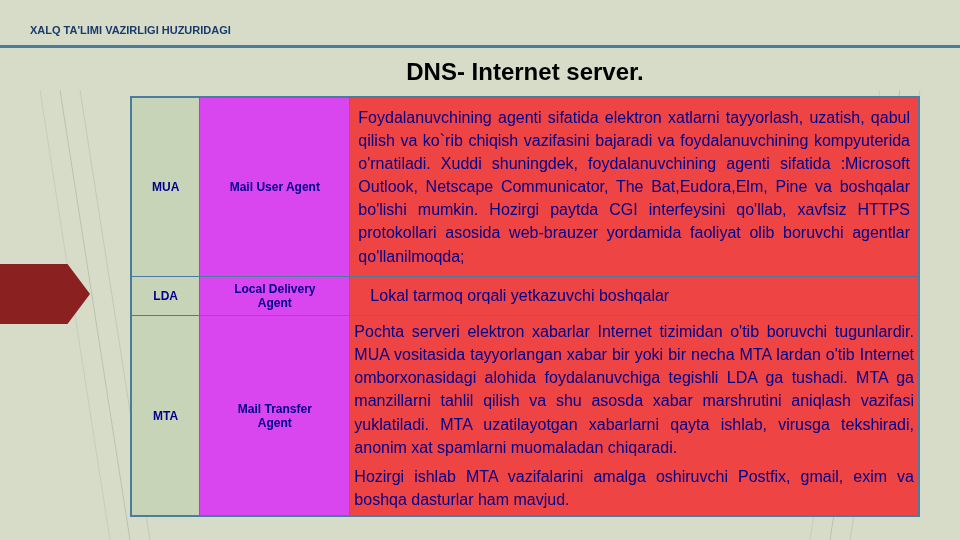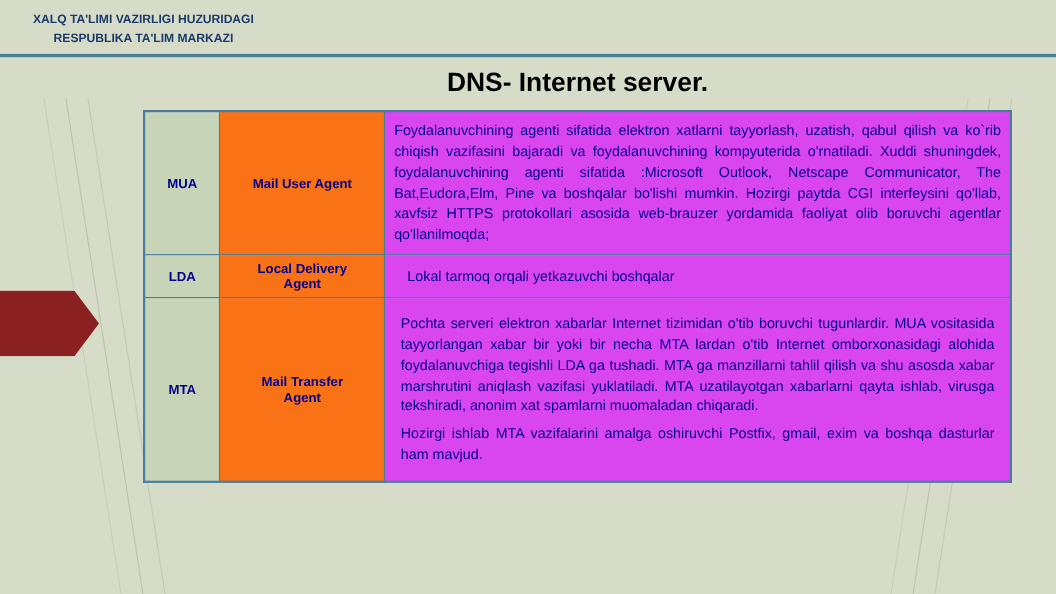--- a/index.html
+++ b/index.html
@@ -14,20 +14,21 @@
 
     
     .header {
       position: relative;
       z-index: 1;
       display: flex;
       justify-content: space-between;
       align-items: center;
       padding: 10px 30px 6px 30px;
       border-bottom: 3px solid #4a7c9e;
+      margin-top: 12px;
     }
 
     .header-left {
       text-align: center;
       color: #1a3a6b;
       font-weight: bold;
       font-size: 11px;
       line-height: 1.5;
     }
 
@@ -75,28 +76,28 @@
       font-weight: bold;
       font-size: 12px;
       background-color: #c8d4b8;
     }
 
     .col-name {
       width: 150px;
       text-align: center;
       font-weight: bold;
       font-size: 12px;
-      background-color: #f97316;
+      background-color: #d946ef;
     }
 
     .col-desc {
-      font-size: 13px;
+      font-size: 16px;
       text-align: justify;
       line-height: 1.45;
-      background-color: #d946ef;
+      background-color: #ef4444;
     }
 
     .row-mua .col-desc {
       vertical-align: top;
       padding: 8px;
     }
 
     
     .arrow-decoration {
       position: absolute;
@@ -131,21 +132,20 @@
   <line x1="900" y1="90" x2="830" y2="540" stroke="#b0b8a0" stroke-width="1" opacity="0.7"></line>
   <line x1="920" y1="90" x2="850" y2="540" stroke="#b0b8a0" stroke-width="1" opacity="0.5"></line>
   <line x1="880" y1="90" x2="810" y2="540" stroke="#b0b8a0" stroke-width="1" opacity="0.4"></line>
 </svg>
 
 <div class="arrow-decoration"></div>
 
 <div class="header">
   <div class="header-left">
     <div>XALQ TA'LIMI VAZIRLIGI HUZURIDAGI</div>
-    <div>RESPUBLIKA TA'LIM MARKAZI</div>
   </div>
 </div>
 
 <div class="main-content">
   <div class="page-title">DNS- Internet  server.</div>
 
   <table class="dns-table">
 
     <tbody>
         <tr class="row-mua">
@@ -173,20 +173,20 @@
     </tr>
 
 
     <tr>
       <td class="col-code">
         <span>MTA</span>
       </td>
       <td class="col-name">
         <span>Mail Transfer Agent</span>
       </td>
-      <td class="col-desc" style="vertical-align:top; padding:14px;">
+      <td class="col-desc" style="vertical-align:top; padding:4px;">
         <p style="margin-bottom:6px;">Pochta serveri elektron xabarlar Internet tizimidan o'tib boruvchi tugunlardir. MUA vositasida tayyorlangan xabar bir yoki bir necha MTA lardan o'tib Internet omborxonasidagi alohida foydalanuvchiga tegishli LDA ga tushadi. MTA ga manzillarni tahlil qilish va shu asosda xabar marshrutini aniqlash vazifasi yuklatiladi. MTA uzatilayotgan xabarlarni qayta ishlab, virusga tekshiradi, anonim xat spamlarni muomaladan chiqaradi.</p>
         <p>Hozirgi ishlab MTA vazifalarini amalga oshiruvchi Postfix, gmail, exim va boshqa dasturlar ham mavjud.</p>
       </td>
     </tr>
   </tbody>
     </table>
 </div>
 
 </body></html>

